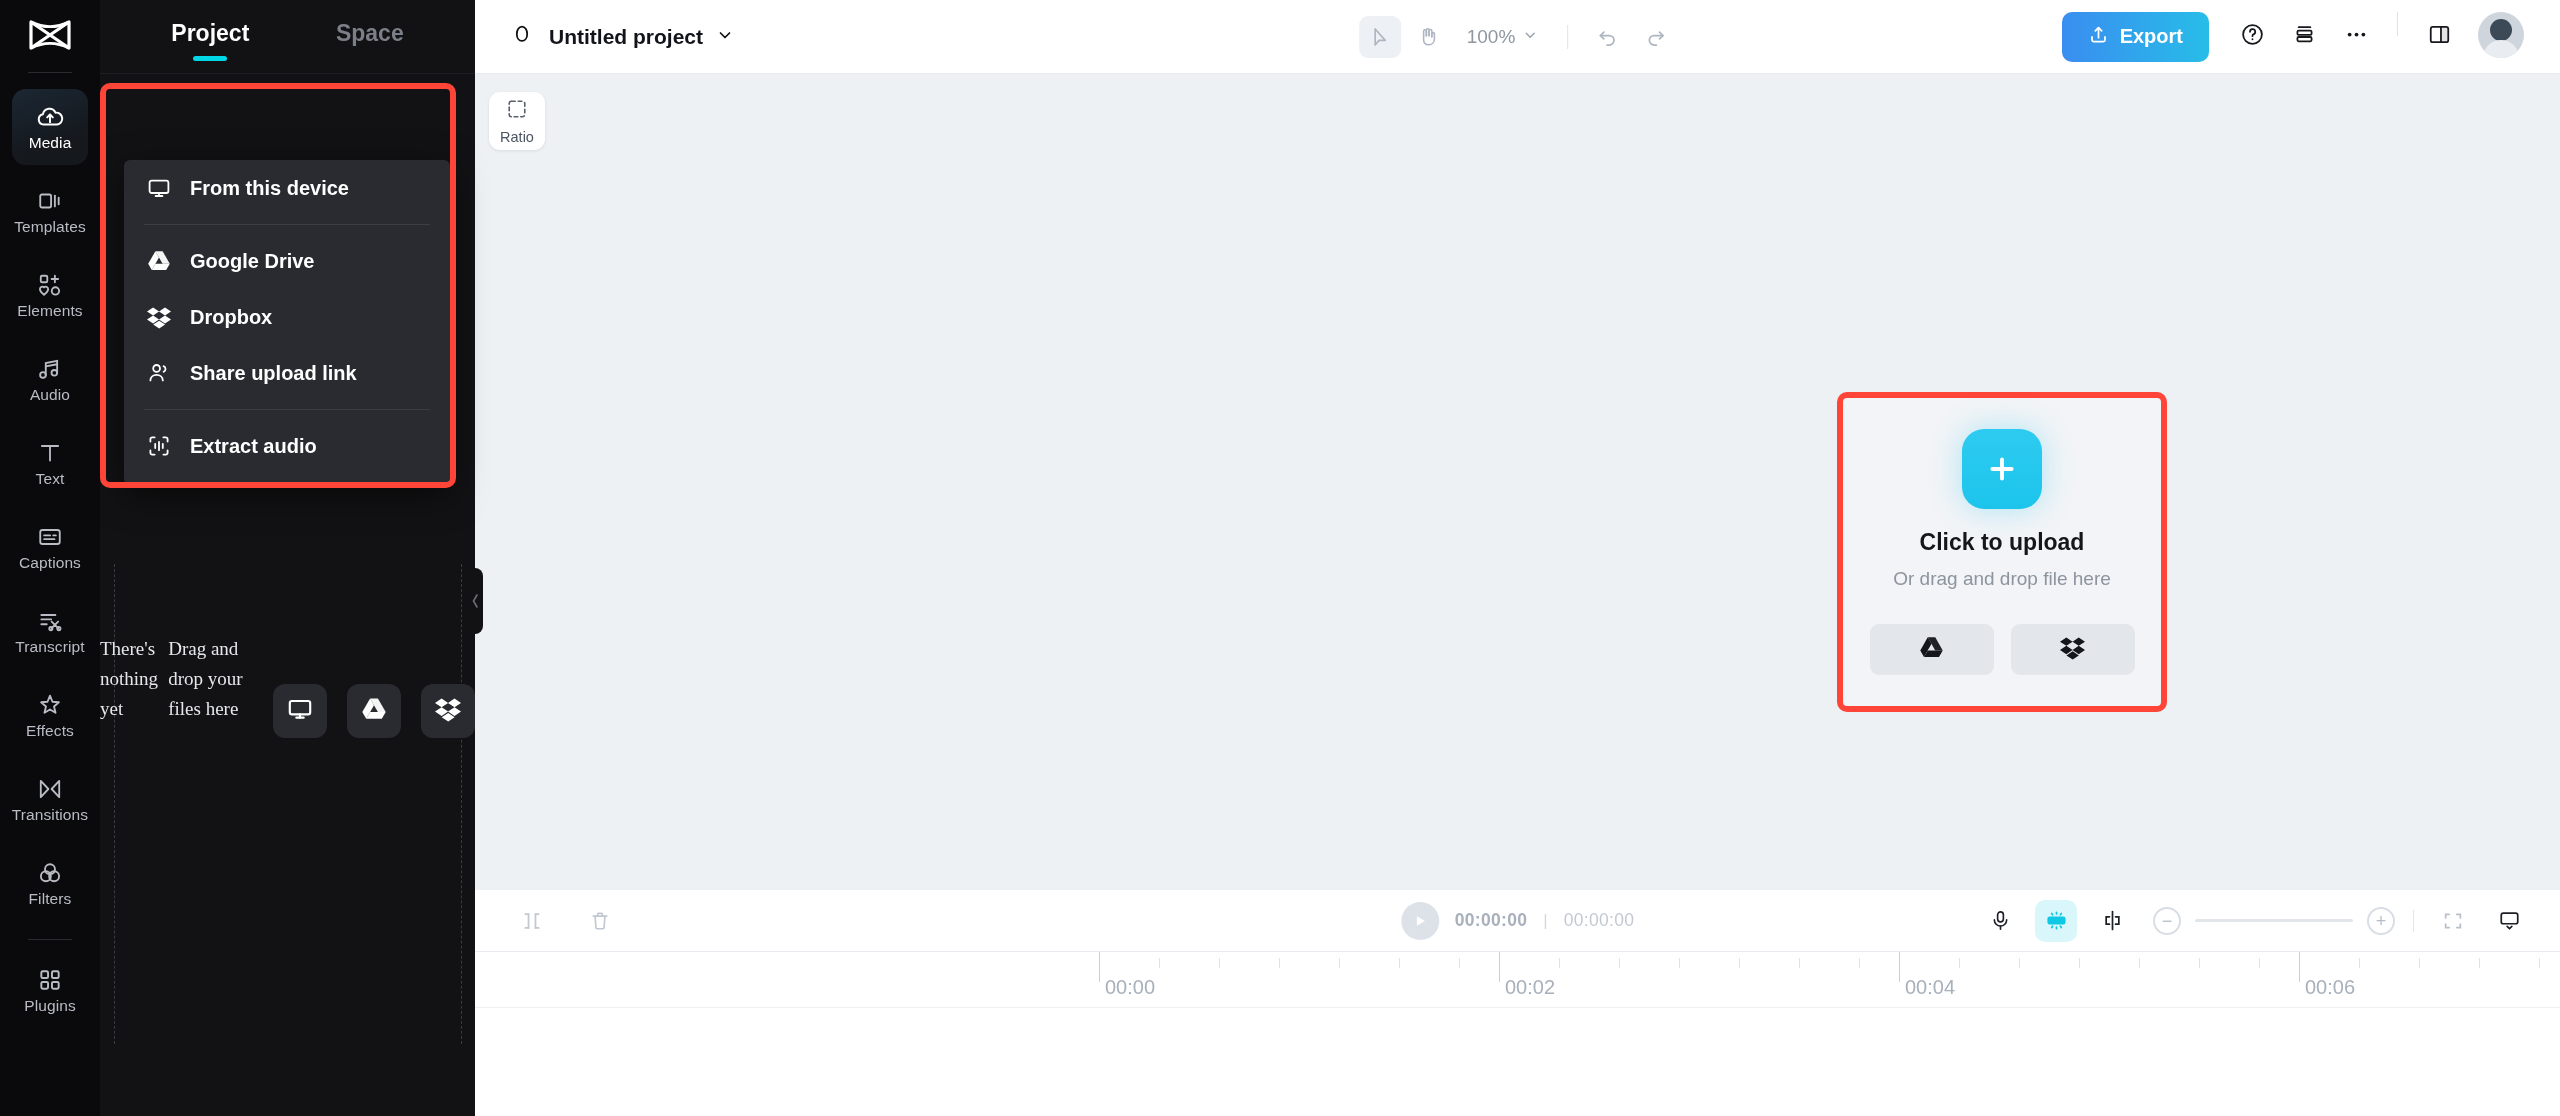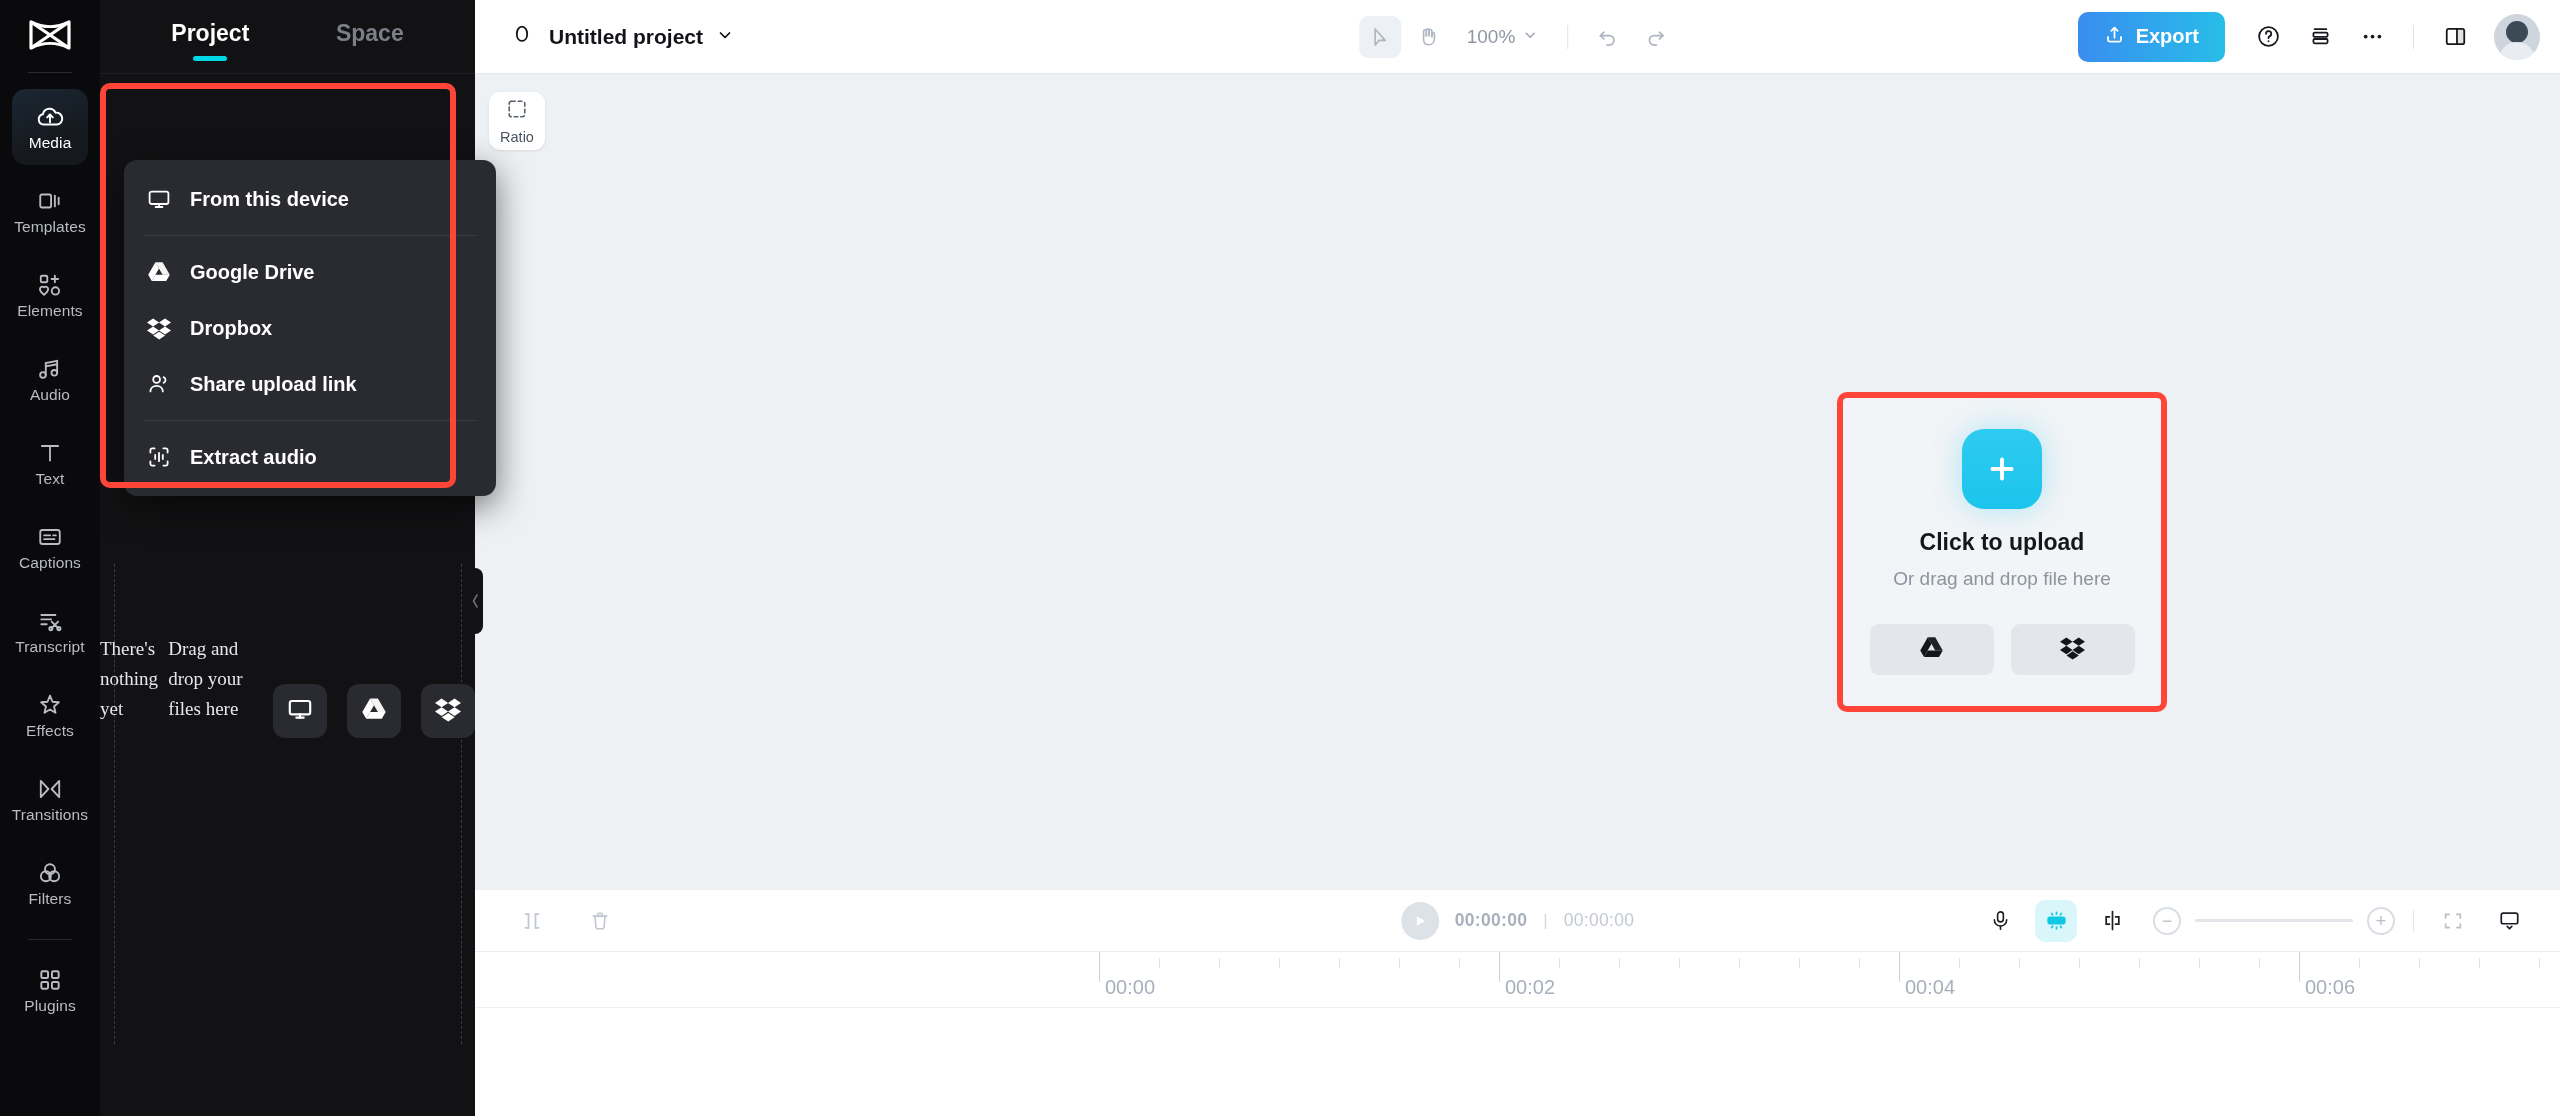--- a/index.html
+++ b/index.html
@@ -57,22 +57,22 @@
   .panel-body { position: relative; height: calc(1116px - 74px); }
 
   .upload-btn {
     position: absolute; left: 18px; top: 14px; width: 322px; height: 56px;
     background: #26272c; border-radius: 10px;
     display: flex; align-items: center; justify-content: center; gap: 11px;
     color: #00d7e6; font-size: 21px; font-weight: 700; cursor: pointer;
   }
 
   .upload-menu {
-    position: absolute; left: 24px; top: 86px; width: 372px;
-    background: #2a2b30; border-radius: 13px; padding: 11px 0 11px 0;
+    position: absolute; left: 24px; top: 86px; width: 326px;
+    background: #2a2b30; border-radius: 6px; padding: 0 0 11px 0;
     box-shadow: 0 10px 34px rgba(0,0,0,.55);
   }
   .menu-item {
     height: 56px; display: flex; align-items: center; gap: 18px;
     padding: 0 22px; color: #fff; font-size: 20px; font-weight: 600; cursor: pointer;
   }
   .menu-item .mi-ico { width: 26px; display: flex; align-items: center; justify-content: center; }
   .menu-div { height: 1px; background: #3c3d43; margin: 8px 20px; }
 
   .red-box-panel {
@@ -119,21 +119,21 @@
     width: 42px; height: 42px; border-radius: 9px;
     display: flex; align-items: center; justify-content: center; cursor: pointer;
     color: #b6bcc6;
   }
   .tb-ibtn.active { background: #edf0f4; }
   .zoom-pill { display: flex; align-items: center; gap: 8px; padding: 0 12px; cursor: pointer; }
   .zoom-pill .zv { font-size: 19px; color: #8f97a3; font-weight: 500; }
   .tb-divider { width: 1px; height: 24px; background: #dfe3e8; margin: 0 12px; }
 
   .tb-right {
-    margin-left: auto; display: flex; align-items: center; gap: 6px; padding-right: 20px;
+    margin-left: auto; display: flex; align-items: flex-start; gap: 6px; padding-right: 36px;
   }
   .export-btn {
     height: 50px; padding: 0 26px; border-radius: 10px;
     background: linear-gradient(90deg, #3a8df0 0%, #27bde8 100%);
     color: #fff; font-size: 20px; font-weight: 700; cursor: pointer;
     display: flex; align-items: center; gap: 11px; margin-right: 14px;
   }
   .tb-rbtn {
     width: 46px; height: 46px; border-radius: 9px; color: #16181d;
     display: flex; align-items: center; justify-content: center; cursor: pointer;

